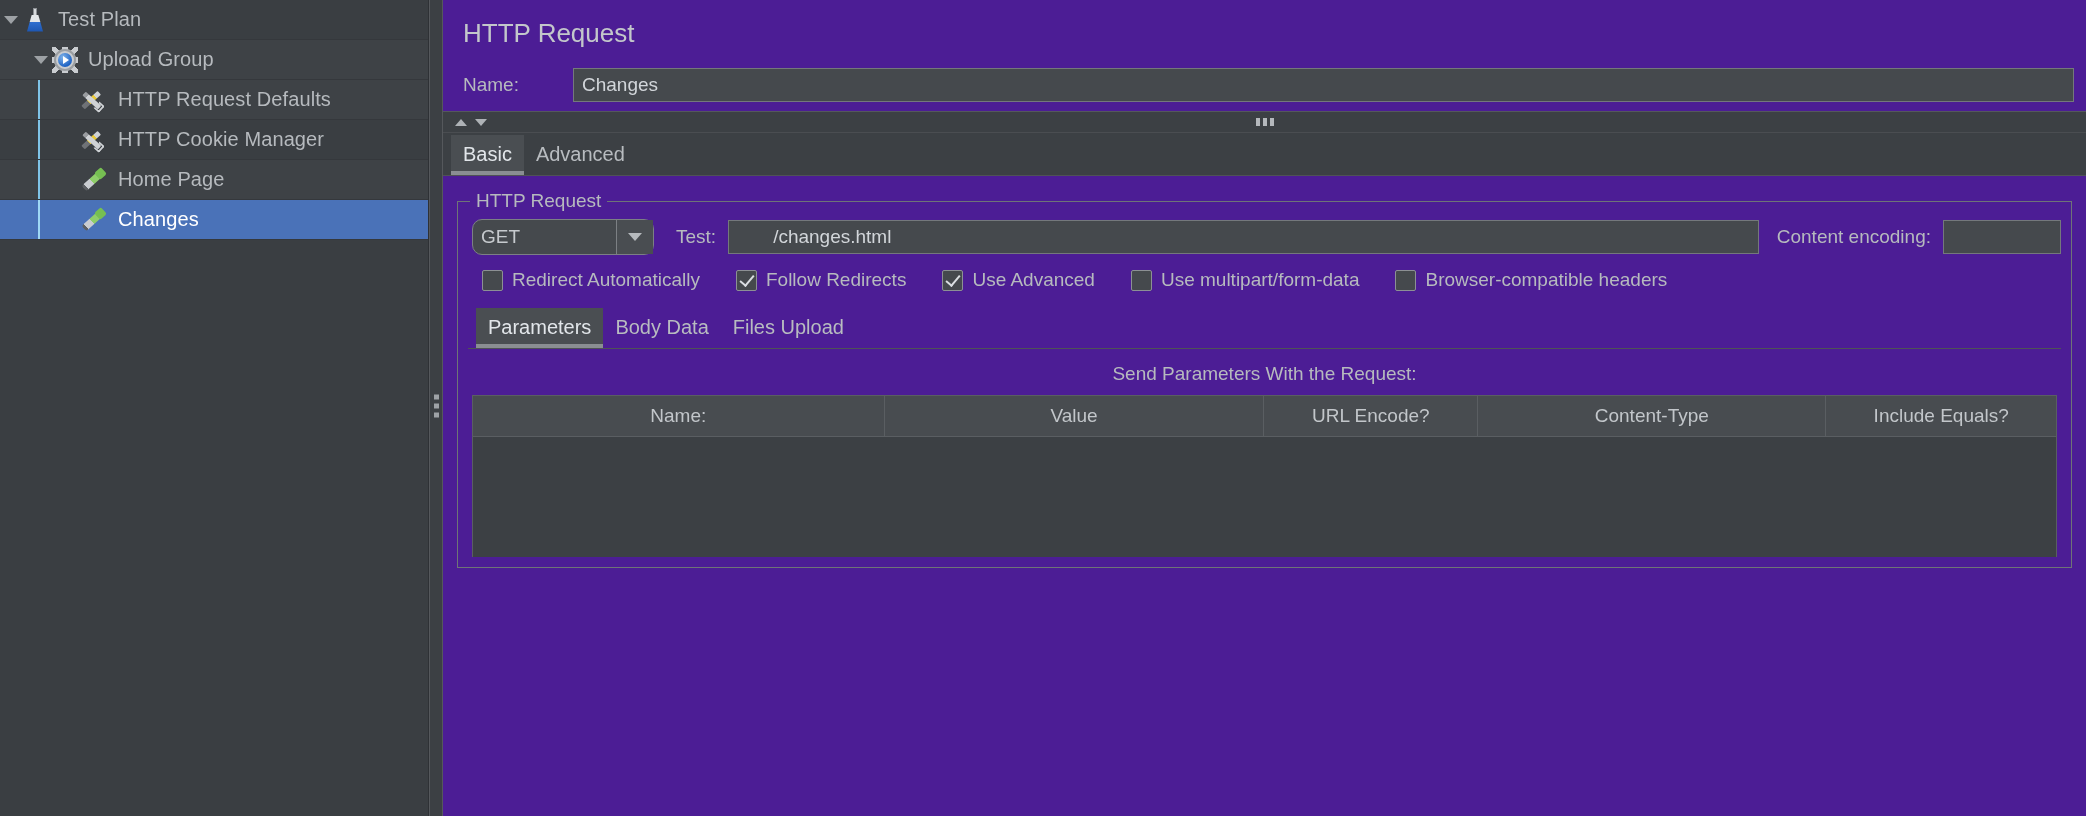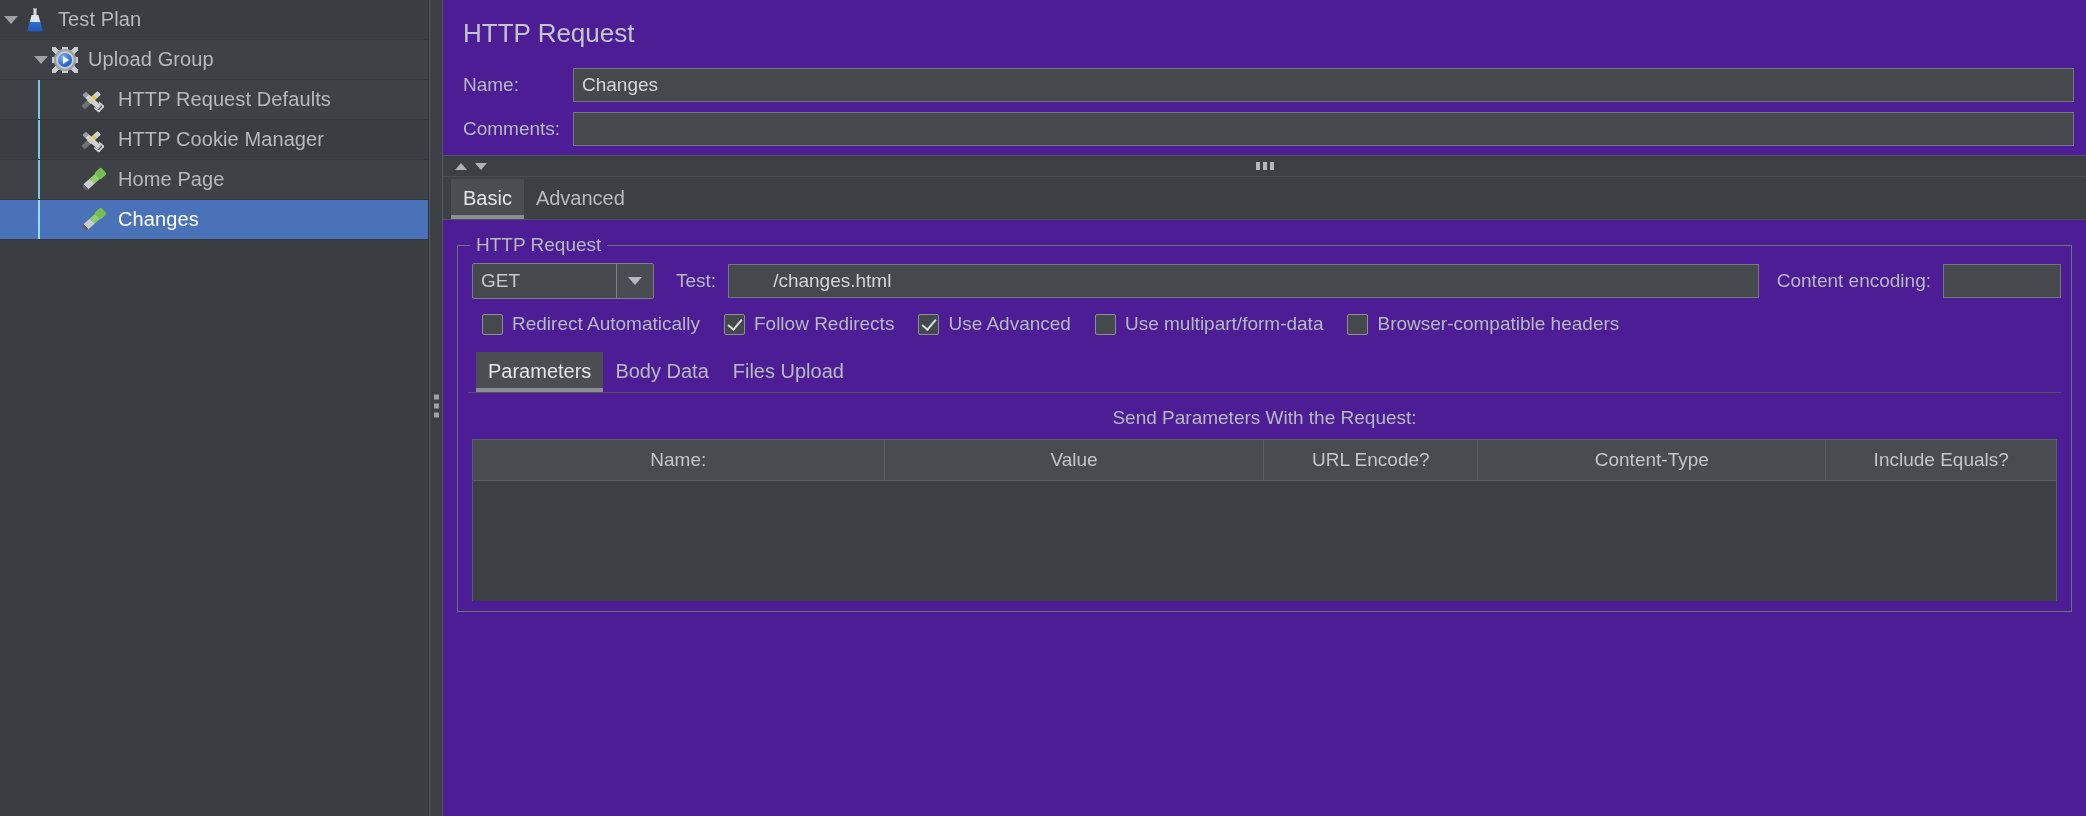--- a/index.html
+++ b/index.html
@@ -315,40 +315,40 @@
   }
 
   
   .combo {
     width: 182px; height: 36px;
     background: #45494d;
     border: 1px solid #7c8084;
     box-sizing: border-box;
     display: flex; align-items: center;
     position: relative;
-    border-radius: 2px;
+    border-radius: 10px;
   }
   .combo .val { flex: 1 1 auto; font-size: 19px; color: #c6cace; padding-left: 8px; }
   .combo .arrowbox {
     width: 36px; height: 100%;
     border-left: 1px solid #7c8084;
     display: flex; align-items: center; justify-content: center;
     background: #494d51;
   }
   .combo .arrowbox i {
     width:0;height:0;border-left:7px solid transparent;border-right:7px solid transparent;
     border-top:8px solid #b6babe; display:block;
   }
 
   
   .cbrow {
     display: flex; align-items: center;
     height: 40px;
     padding-left: 14px;
-    gap: 0;
+    gap: 12px;
   }
   .cbitem { display: flex; align-items: center; margin-right: 24px; }
   .cbox {
     width: 21px; height: 21px;
     background: #45494d;
     border: 1px solid #8c9094;
     box-sizing: border-box;
     border-radius: 2px;
     margin-right: 9px;
     position: relative;
@@ -487,24 +487,20 @@
 
   <div class="right">
 
     <div class="rtitle">HTTP Request</div>
 
     <div class="field-row">
       <span class="flabel">Name:</span>
       <input class="txtinput" type="text" value="Changes" style="">
     </div>
 
-    <div class="field-row">
-      <span class="flabel">Comments:</span>
-      <input class="txtinput" type="text" value="" style="">
-    </div>
 
     <div class="hsplit">
       <div class="arrows">
         <span class="up"></span>
         <span class="dn"></span>
       </div>
       <div class="dots">
           <b></b>
           <b></b>
           <b></b>

